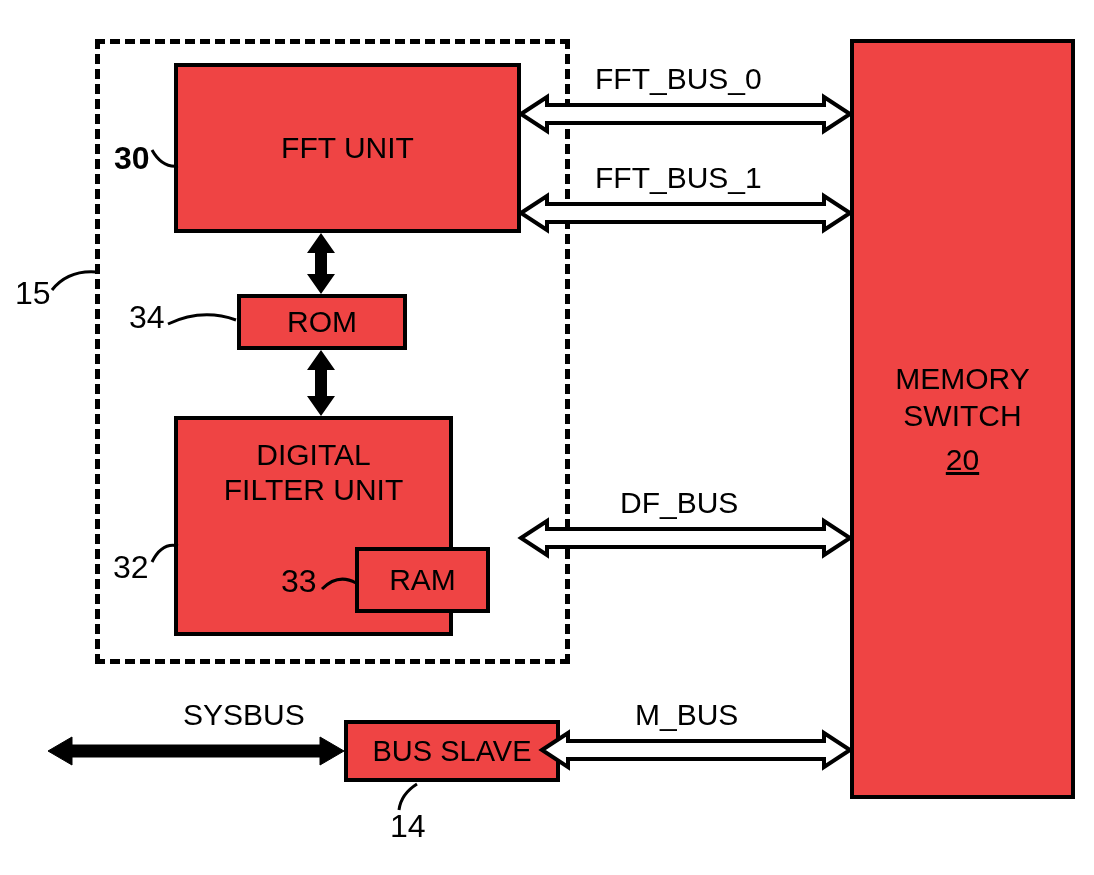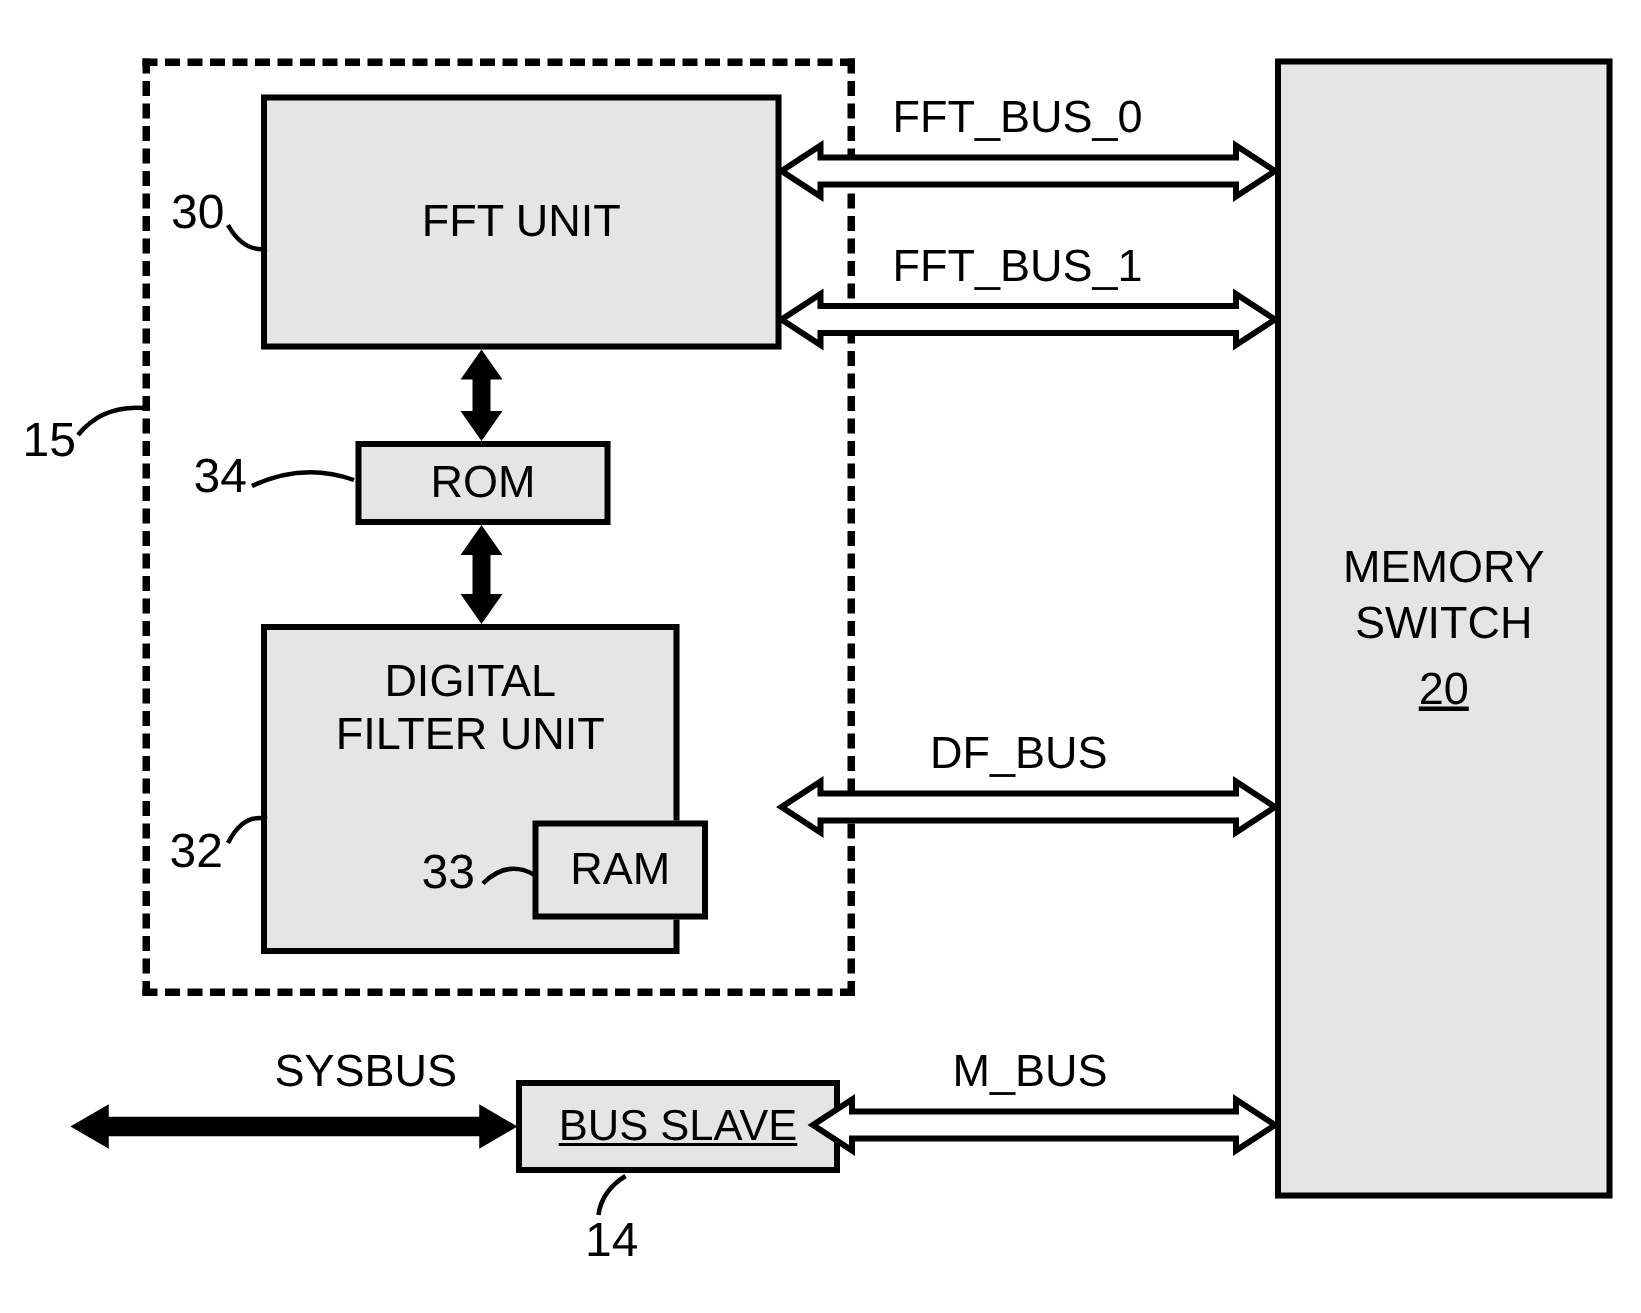--- a/index.html
+++ b/index.html
@@ -10,21 +10,21 @@
     background: #ffffff;
     font-family: Arial, Helvetica, sans-serif;
   }
   .canvas {
     position: relative;
     width: 1094px;
     height: 875px;
   }
   .box {
     position: absolute;
-    background: #e5e5e5;
+    background: #ef4444;
     border: 4px solid #000;
     box-sizing: border-box;
     display: flex;
     align-items: center;
     justify-content: center;
     text-align: center;
     font-size: 30px;
     font-weight: 400;
   }
   .dashed-box {
@@ -77,25 +77,25 @@
 
   <div class="box" style="left:237px; top:294px; width:170px; height:56px;">
     <span>ROM</span>
   </div>
 
   <div class="box" style="left:174px; top:416px; width:279px; height:220px; align-items:flex-start; padding-top:18px;">
     <span style="white-space:pre-line; line-height:1.15;">DIGITAL
 FILTER UNIT</span>
   </div>
 
-  <div class="box" style="left:355px; top:547px; width:117px; height:66px;">
+  <div class="box" style="left:355px; top:547px; width:135px; height:66px;">
     <span>RAM</span>
   </div>
 
-  <div class="box" style="left:344px; top:720px; width:216px; height:62px; font-size:29px;text-decoration:underline;">
+  <div class="box" style="left:344px; top:720px; width:216px; height:62px; font-size:29px;">
     <span>BUS SLAVE</span>
   </div>
 
   <div class="box" style="left:850px; top:39px; width:225px; height:760px;text-align:center;">
     <div class="mem-text">
       <span>MEMORY</span>
       <span>SWITCH</span>
       <span class="underline" style="margin-top:6px;">20</span>
     </div>
   </div>
@@ -131,21 +131,21 @@
 
   <svg class="arrow" style="left:307px; top:350px;" width="28" height="66">
     <polygon points="14,0 28,20 20,20 20,46 28,46 14,66 0,46 8,46 8,20 0,20" fill="#000"></polygon>
   </svg>
 
   <div class="num" style="left:15px; top:275px;">15</div>
   <svg class="leader" style="left:50px; top:268px;" width="48" height="24">
     <path d="M2 22 Q 18 2 46 4"></path>
   </svg>
 
-  <div class="num" style="left:114px; top:123px;">30</div>
+  <div class="num" style="left:114px; top:140px;font-weight:bold;">30</div>
   <svg class="leader" style="left:150px; top:148px;" width="30" height="22">
     <path d="M2 2 Q 12 20 28 18"></path>
   </svg>
 
   <div class="num" style="left:129px; top:299px;">34</div>
   <svg class="leader" style="left:166px; top:310px;" width="72" height="20">
     <path d="M2 14 Q 36 -2 70 10"></path>
   </svg>
 
   <div class="num" style="left:113px; top:549px;">32</div>

